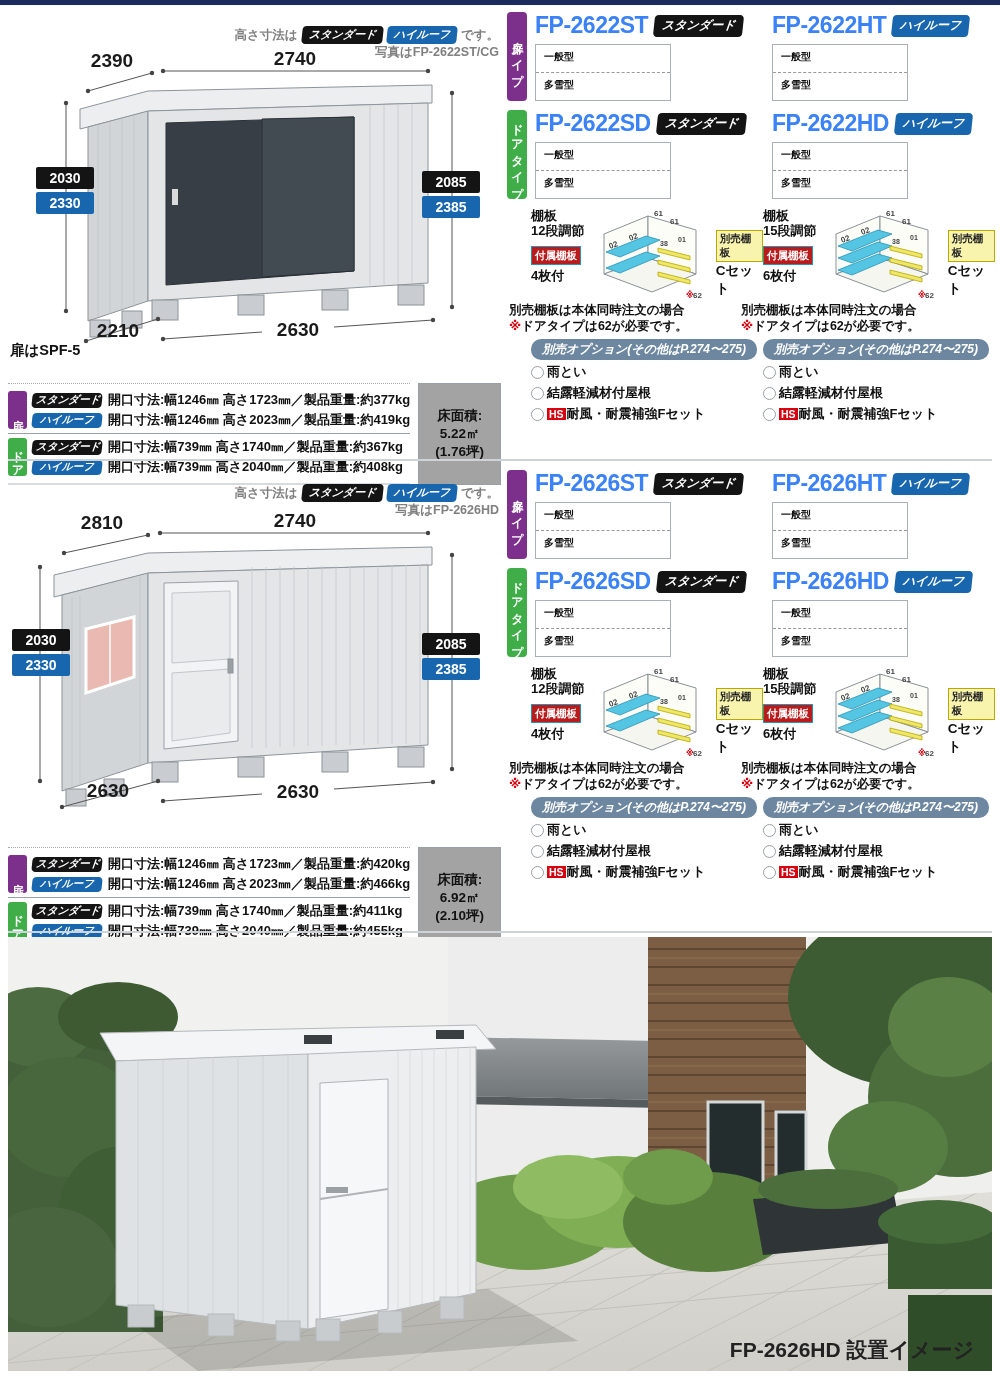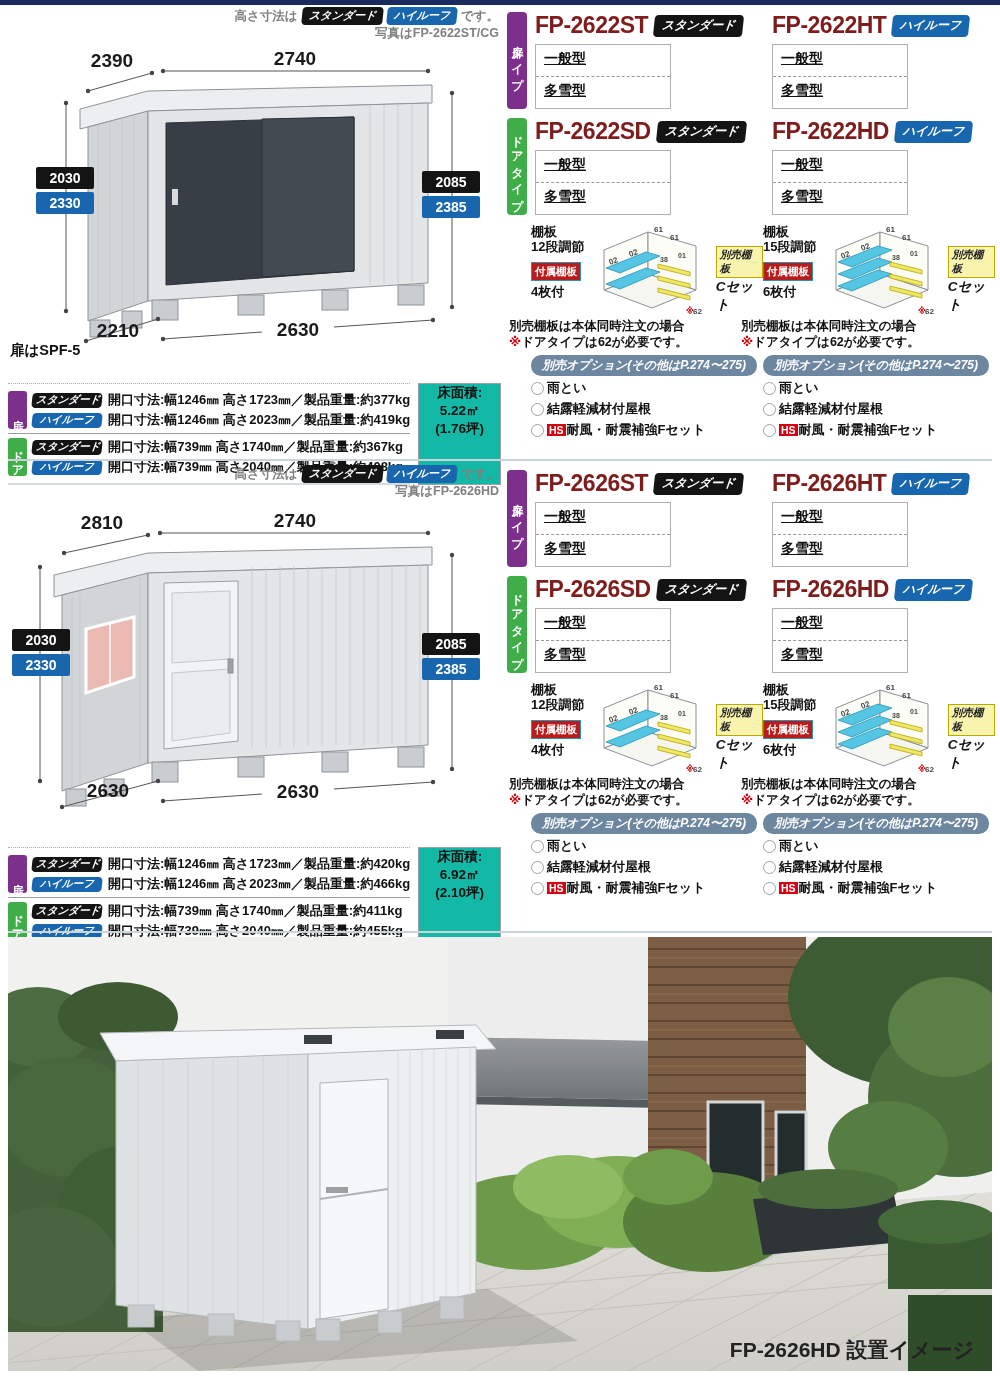--- a/index.html
+++ b/index.html
@@ -9,21 +9,21 @@
   .section{position:absolute;left:0;width:1000px;}
   #sec1{top:5px;height:456px;}
   #sec2{top:463px;height:467px;}
   .hdiv{position:absolute;left:8px;right:8px;height:2px;background:#ccd3d9;}
   #div1{top:459px;} #div2{top:931px;}
 
   .left-col{position:absolute;top:0;left:0;width:505px;height:100%;}
   .right-col{position:absolute;top:0;left:505px;width:495px;height:100%;}
 
   
-  .note-area{position:absolute;top:2px;right:6px;text-align:right;font-size:12.5px;color:#808080;font-weight:600;}
+  .note-area{position:absolute;top:21px;right:6px;text-align:right;font-size:12.5px;color:#808080;font-weight:600;}
   .note-area .row{display:flex;align-items:center;justify-content:flex-end;gap:4px;}
   .mini-badge{display:inline-block;color:#fff;font-size:11px;font-style:italic;font-weight:bold;
               padding:1px 7px 2px;border-radius:4px;transform:skewX(-6deg);white-space:nowrap;}
   .bg-black{background:#141414;} .bg-blue{background:#1866ad;}
 
   .shed-svg{position:absolute;left:0;width:505px;height:312px;}
   #sec1 .shed-svg{top:34px;} #sec2 .shed-svg{top:38px;}
   .dim-text{font-size:19px;font-weight:bold;fill:#1a1a1a;}
   .dim-badge-text{font-size:14px;font-weight:bold;fill:#fff;}
   .dim-line{stroke:#555;stroke-width:1;fill:none;}
@@ -39,49 +39,49 @@
   .spec-group{display:flex;align-items:center;gap:5px;padding:3px 0;}
   .spec-group + .spec-group{border-top:1px solid #9aa0a6;}
   .side-badge{width:19px;min-height:38px;border-radius:3px;color:#fff;font-size:12px;font-weight:bold;
               display:flex;align-items:center;justify-content:center;
               writing-mode:vertical-rl;text-orientation:upright;letter-spacing:1px;}
   .side-purple{background:#7d2f8c;} .side-green{background:#3fae49;}
   .spec-rows{flex:1;}
   .spec-row{display:flex;align-items:center;gap:6px;height:20px;}
   .spec-row .mini-badge{font-size:10.5px;width:62px;text-align:center;padding:0 4px 1px;}
   .spec-text{font-size:13px;font-weight:600;white-space:nowrap;}
-  .floor-box{width:94px;border:1.5px solid #9aa0a6;background:#14b8a6;display:flex;flex-direction:column;
-             align-items:center;font-size:13.5px;font-weight:600;line-height:18px;}
+  .floor-box{width:94px;border:1.5px solid #9aa0a6;background:#a3a3a3;display:flex;flex-direction:column;
+             align-items:center;justify-content:center;font-size:13.5px;font-weight:600;line-height:18px;}
 
   
   .type-group{display:flex;margin:7px 0 9px 2px;}
   .type-bar{width:20px;border-radius:4px;color:#fff;font-size:12px;font-weight:bold;
             writing-mode:vertical-rl;text-orientation:upright;letter-spacing:2px;
             display:flex;align-items:center;justify-content:center;padding:4px 0;}
   .bar-purple{background:#7d2f8c;} .bar-green{background:#3fae49;}
   .products{display:flex;flex:1;}
   .product{width:237px;padding-left:8px;box-sizing:border-box;}
   .product-head{display:flex;align-items:center;gap:6px;}
-  .model{color:#7f1d1d;font-weight:bold;font-size:23px;letter-spacing:-0.5px;white-space:nowrap;}
+  .model{color:#3b82f6;font-weight:bold;font-size:23px;letter-spacing:-0.5px;white-space:nowrap;}
   .product-head .mini-badge{font-size:12px;padding:2px 8px 3px;}
-  .price-box{width:134px;border:1px solid #aab0b6;background:#fff;margin-top:5px;font-size:14px;font-weight:600;text-decoration:underline;}
+  .price-box{width:134px;border:1px solid #aab0b6;background:#fff;margin-top:5px;font-size:10px;font-weight:600;}
   .price-box .prow{padding:5px 8px 8px;}
   .price-box .prow:first-child{border-bottom:1px dashed #999;}
 
   
   .shelf-row{display:flex;margin-left:26px;margin-top:2px;}
   .shelf-block{width:232px;display:flex;align-items:flex-start;}
   .shelf-left{width:70px;font-size:13px;font-weight:600;line-height:15px;}
   .badge-cyan{background:#b91c1c;border:1px solid #2a93b2;color:#fff;font-size:10.5px;font-weight:bold;
               padding:1px 3px;display:inline-block;margin:8px 0 3px;}
   .badge-yellow{background:#f8f4ae;border:1px solid #b8a800;color:#222;font-size:10.5px;font-weight:bold;
               padding:1px 3px;display:inline-block;margin-top:22px;}
   .shelf-count{font-size:13px;}
   .shelf-diagram{width:106px;height:92px;flex:0 0 auto;}
-  .shelf-right{margin-left:14px;font-size:13.5px;font-weight:600;font-style:italic;}
+  .shelf-right{margin-left:14px;font-size:13.5px;font-weight:600;}
 
   .shelf-notes-row{display:flex;margin-top:2px;}
   .shelf-note{width:232px;font-size:12.5px;font-weight:600;line-height:16px;text-align:left;padding-left:4px;box-sizing:border-box;}
   .red-mark{color:#d7000f;}
 
   .options-row{display:flex;margin-left:26px;margin-top:5px;}
   .options-col{width:232px;padding-right:6px;box-sizing:border-box;}
   .options-header{background:#6d87a0;color:#fff;border-radius:10px;font-size:12px;font-weight:bold;
                   font-style:italic;text-align:center;padding:2px 4px;white-space:nowrap;}
   .opt-item{display:flex;align-items:center;font-size:13px;font-weight:600;margin-top:3px;white-space:nowrap;}

